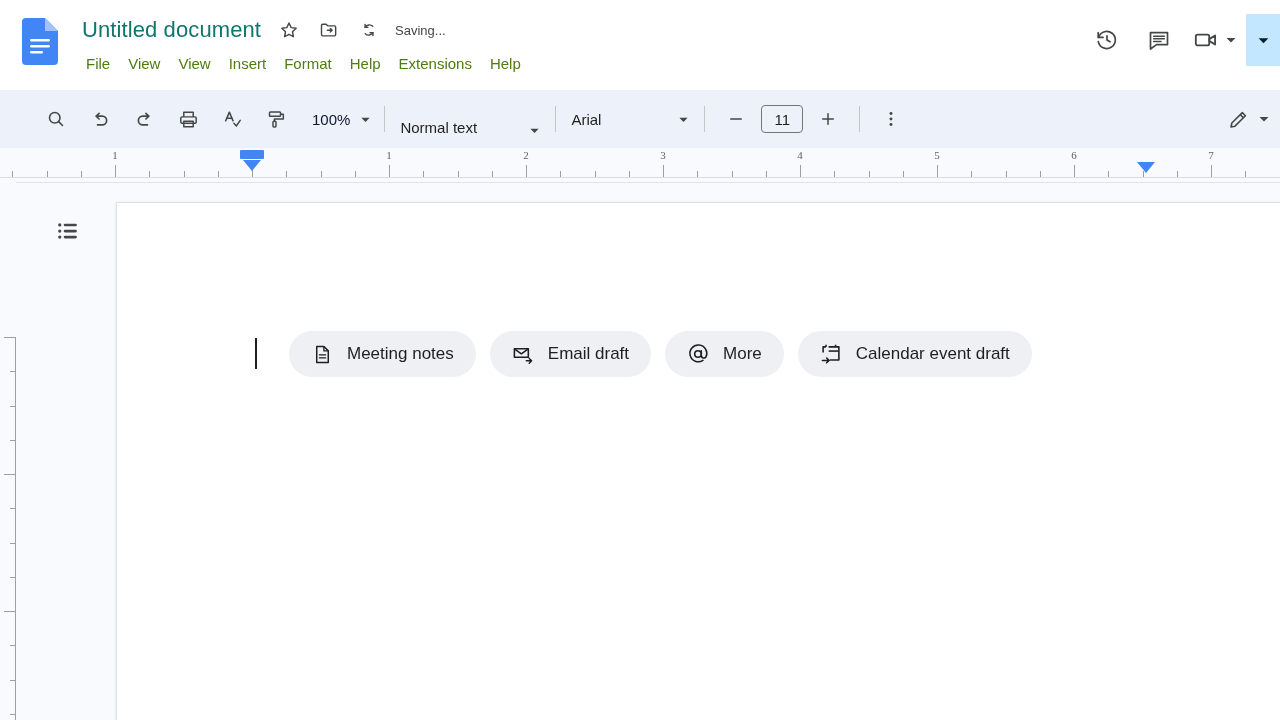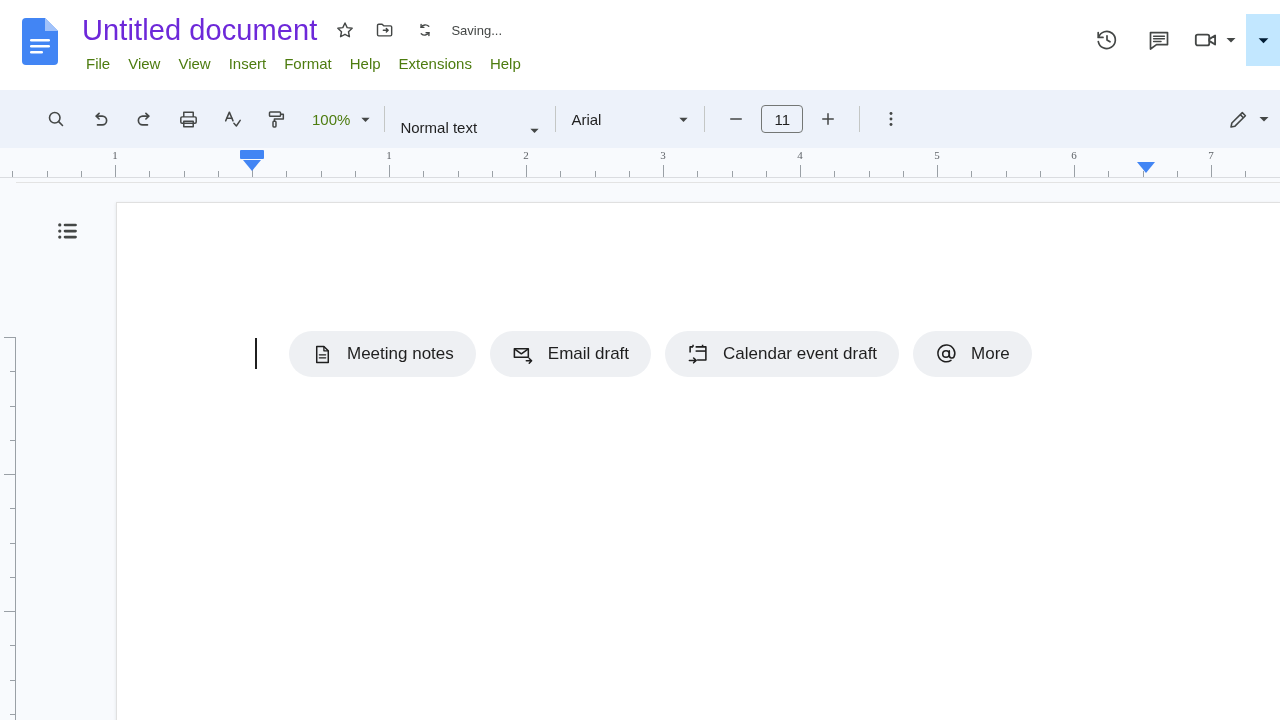--- a/index.html
+++ b/index.html
@@ -21,21 +21,21 @@
   #docs-logo {
     position: absolute; left: 22px; top: 18px;
     width: 36px; height: 47px;
   }
   #title-row {
     position: absolute; left: 78px; top: 12px;
     height: 36px;
     display: flex; align-items: center;
   }
   #doc-title {
-    font-size: 29px; color: #6d28d9; letter-spacing: 0.1px;
+    font-size: 22px; color: #0f766e; letter-spacing: 0.1px;
     font-family: "Liberation Sans", sans-serif;
     padding: 2px 4px; border-radius: 4px;
     white-space: nowrap;
   }
   .hdr-icon-btn {
     width: 32px; height: 32px; margin-left: 8px;
     display: inline-flex; align-items: center; justify-content: center;
     border-radius: 50%; cursor: pointer;
   }
   #saving-status {
@@ -106,21 +106,21 @@
     border-radius: 50%; cursor: pointer;
   }
   .tb-sep {
     width: 1px; height: 26px; background: #c4c7c5; margin: 0 9px;
   }
   #zoom-select {
     display: flex; align-items: center;
     height: 30px; padding: 0 4px 0 8px;
     border-radius: 4px; cursor: pointer; margin-left: 6px;
   }
-  #zoom-value { font-size: 15px; color: #4d7c0f; white-space: nowrap; }
+  #zoom-value { font-size: 15px; color: #0f172a; white-space: nowrap; }
   .tb-dropdown {
     display: flex; align-items: center;
     height: 34px; border-radius: 4px; cursor: pointer;
     padding: 0 6px;
   }
   .tb-dd-label { font-size: 15px; color: #1f1f1f; white-space: nowrap; }
   #style-dropdown { width: 152px; justify-content: space-between; align-items: flex-end; }
   #font-dropdown  { width: 130px; justify-content: space-between; }
   #fontsize-group { display: flex; align-items: center; }
   #fontsize-field {
@@ -578,36 +578,36 @@
             <path d="M2.6 6.2h15.2v9.4H2.6z"></path>
             <path d="M2.6 6.4l7.6 5.4 7.6-5.4"></path>
             <path d="M15.6 19.4h5.6M18.8 16.8l2.6 2.6-2.6 2.6" stroke-linecap="round" stroke-width="1.6"></path>
           </svg>
         </span>
         <span class="chip-label">Email draft</span>
       </div>
 
       <div class="chip">
         <span class="chip-icon">
+          <svg width="22" height="22" viewBox="0 0 24 24" fill="none" stroke="#1f1f1f" stroke-width="1.7" stroke-linecap="round">
+            <circle cx="12" cy="12" r="3.6"></circle>
+            <path d="M15.6 8.6v5a2.8 2.8 0 0 0 5.2 1.4A9.2 9.2 0 1 0 17.4 19"></path>
+          </svg>
+        </span>
+        <span class="chip-label">More</span>
+      </div>
+
+      <div class="chip">
+        <span class="chip-icon">
           <svg width="22" height="22" viewBox="0 0 24 24" fill="none" stroke="#1f1f1f" stroke-width="1.7" stroke-linejoin="round">
             <path d="M6.6 4.2V2M17 4.2V2"></path>
             <path d="M9.4 4.2h11.2v14.4H11"></path>
             <path d="M9.4 8.8h11.2"></path>
             <path d="M2.6 19h7.4M7.2 16.4l2.8 2.6-2.8 2.6" stroke-linecap="round"></path>
             <path d="M6.6 4.2H3.4v6.2"></path>
           </svg>
         </span>
         <span class="chip-label">Calendar event draft</span>
       </div>
 
-      <div class="chip">
-        <span class="chip-icon">
-          <svg width="22" height="22" viewBox="0 0 24 24" fill="none" stroke="#1f1f1f" stroke-width="1.7" stroke-linecap="round">
-            <circle cx="12" cy="12" r="3.6"></circle>
-            <path d="M15.6 8.6v5a2.8 2.8 0 0 0 5.2 1.4A9.2 9.2 0 1 0 17.4 19"></path>
-          </svg>
-        </span>
-        <span class="chip-label">More</span>
-      </div>
-
     </div>
   </div>
 </div>
 
 </body></html>

